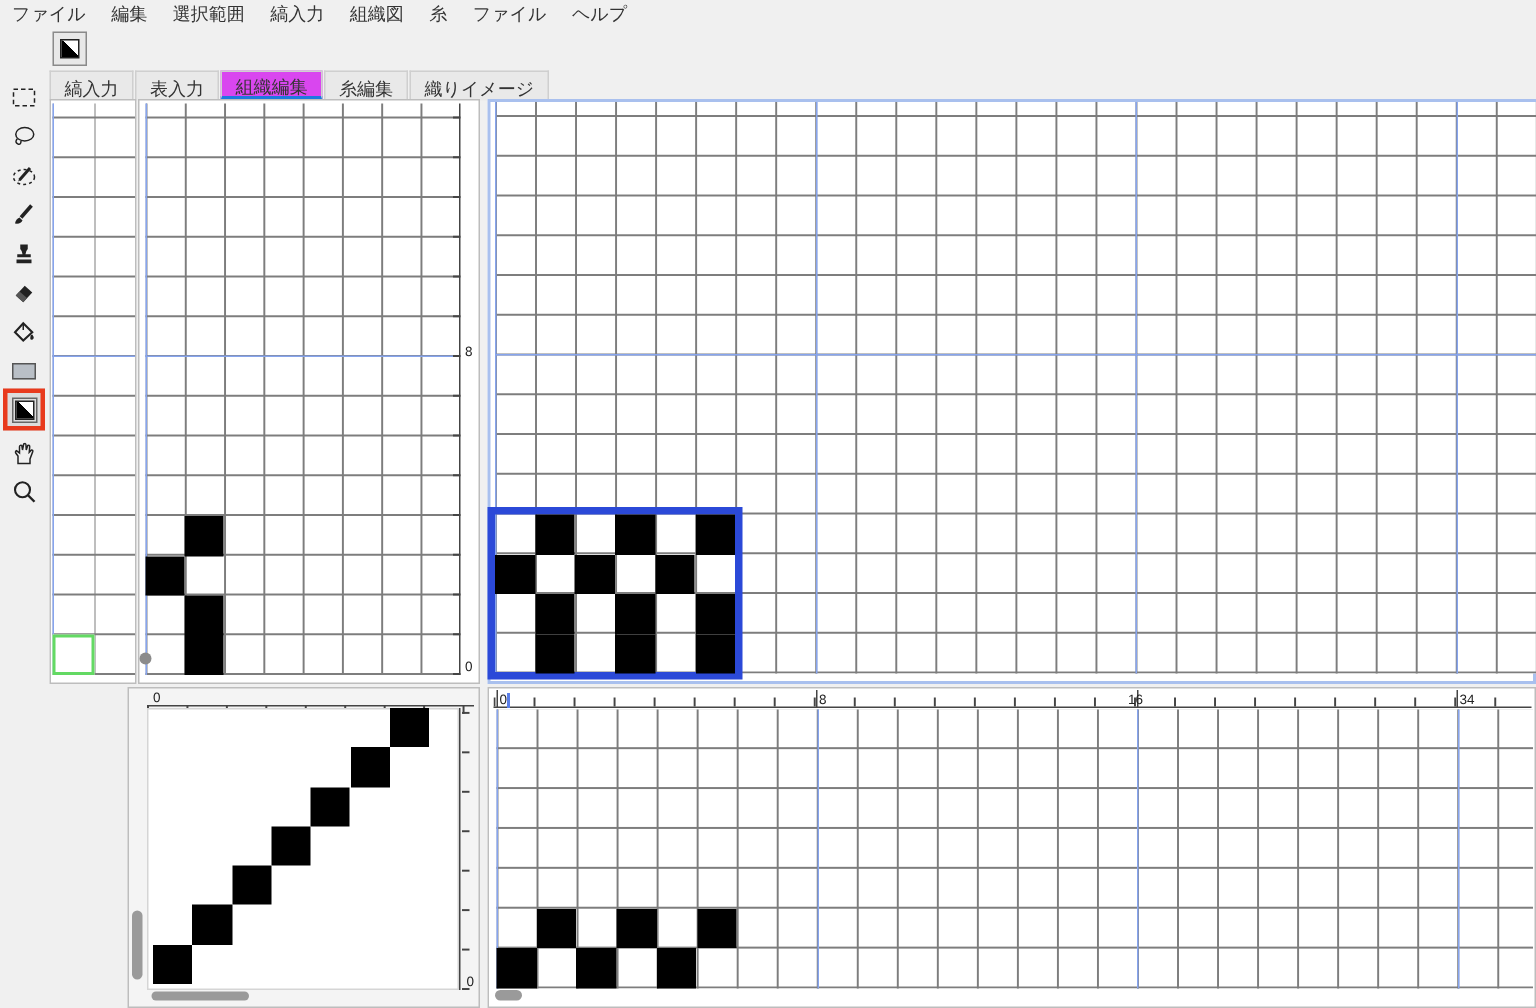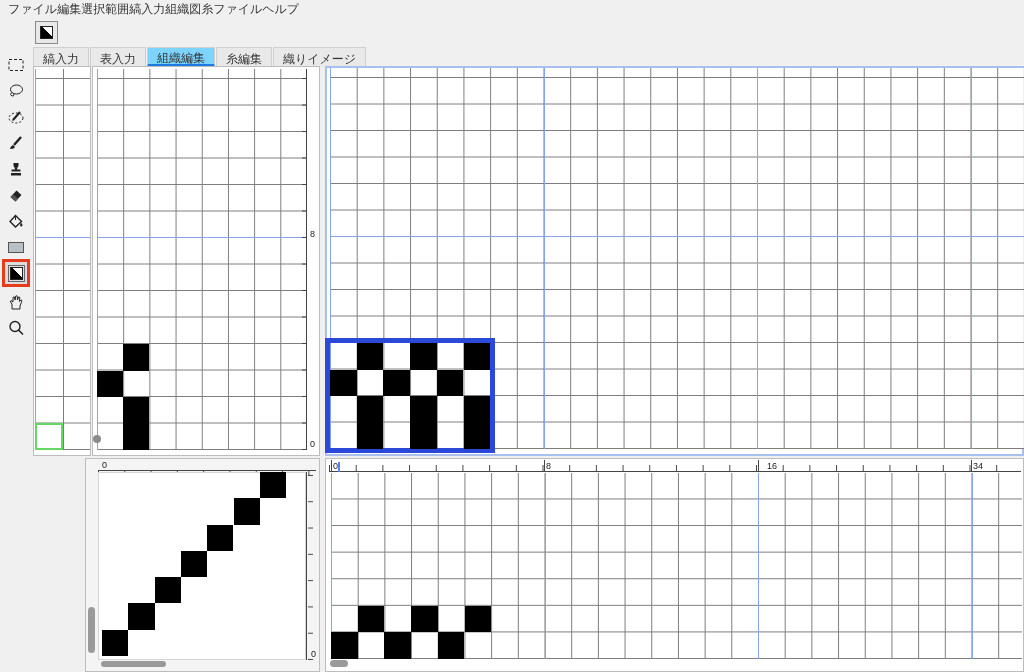--- a/index.html
+++ b/index.html
@@ -3,30 +3,30 @@
 <meta charset="utf-8">
 <style>
   * { margin:0; padding:0; box-sizing:border-box; }
   html,body { background:#d8d8d8; }
   .window {
     position:relative; width:1024px; height:672px; background:#f0f0f0;
     font-family:"Liberation Sans","DejaVu Sans",sans-serif; overflow:hidden;
     font-size:12px; color:#222;
   }
   
-  .menubar { position:absolute; left:0; top:0; width:100%; height:19px; background:#f0f0f0; display:flex; align-items:center; padding-left:8px; }
+  .menubar { position:absolute; left:0; top:0; width:100%; height:19px; background:#f0f0f0; display:flex; align-items:center; padding-left:8px; gap:17px; }
   .menubar span { font-size:12px; color:#333; cursor:default; }
   
   .topbar { position:absolute; left:0; top:19px; width:100%; height:27px; }
   .tb-btn { position:absolute; left:35px; top:2px; width:23px; height:23px; background:#e8e8e8; border:1px solid #8a8a8a; display:flex; align-items:center; justify-content:center; }
   .inv-ico { width:13px; height:13px; border:1px solid #222; background:linear-gradient(45deg,#000 0 55%,#fff 55%); }
   
   .tabbar { position:absolute; left:33px; top:46px; height:21px; display:flex; align-items:flex-end; }
   .tab { height:20px; padding:3px 9px 0 9px; font-size:12px; background:#e9e9e9; border:1px solid #cfcfcf; border-bottom:none; margin-right:1px; color:#333; }
-  .tab.active { background:#7dd3fc; border-bottom:3px solid #1d78e0; padding-top:2px; }
+  .tab.active { background:#d946ef; border-bottom:3px solid #1d78e0; padding-top:2px; }
   
   .toolcol { position:absolute; left:0; top:50px; width:32px; }
   .tool { position:absolute; left:4px; width:24px; height:24px; display:flex; align-items:center; justify-content:center; background:transparent; }
   .tool svg { display:block; }
   .tool.selected { border:3px solid #e83a1d; background:#dcdcdc; width:28px; height:28px; left:2px; }
   .tool.selected .inv-ico2 { outline:1px solid #666; outline-offset:1px; }
   .inv-ico2 { width:13px; height:13px; border:1px solid #222; background:linear-gradient(45deg,#000 0 55%,#fff 55%); }
   .rect-tool-ico { width:16px; height:11px; background:#b9bfc6; border:1px solid #555; }
   
   .panel { position:absolute; background:#fff; border:1px solid #bdbdbd; }
@@ -220,21 +220,21 @@
   <div class="panel" style="left:325px; top:458px; width:699px; height:214px;">
     <div class="ruler-h" style="left:3px; top:1px; width:692px; height:12px;">
       <div class="ticks" style="bottom:0; background-size:26.7px 6px; height:6px;"></div>
       <div class="majtick" style="left:2px;"></div>
       <div class="bluetick" style="left:9px;"></div>
       <div class="majtick" style="left:215px;"></div>
       <div class="majtick" style="left:429px;"></div>
       <div class="majtick" style="left:642px;"></div>
       <span class="rlabel" style="left:4px; top:1px;">0</span>
       <span class="rlabel" style="left:217px; top:1px;">8</span>
-      <span class="rlabel" style="left:438px; top:1px;">16</span>
+      <span class="rlabel" style="left:423px; top:1px;">16</span>
       <span class="rlabel" style="left:644px; top:1px;">34</span>
     </div>
     <div class="gridbox" style="left:5px; top:14px; width:691px; height:186px; background-size:26.7px 26.6px;">
       <div class="vguide" style="left:0"></div>
       <div class="vguide" style="left:213.6px"></div>
       <div class="vguide" style="left:427.2px"></div>
       <div class="vguide" style="left:640.8px"></div>
     <div class="cell" style="left: 0px; bottom: 0px; width: 26.7px; height: 26.6px;"></div>
         <div class="cell" style="left: 53.4px; bottom: 0px; width: 26.7px; height: 26.6px;"></div>
         <div class="cell" style="left: 106.8px; bottom: 0px; width: 26.7px; height: 26.6px;"></div>

